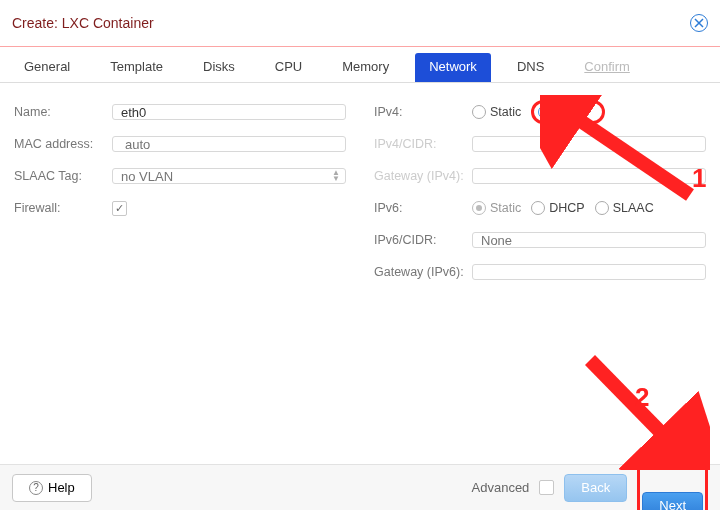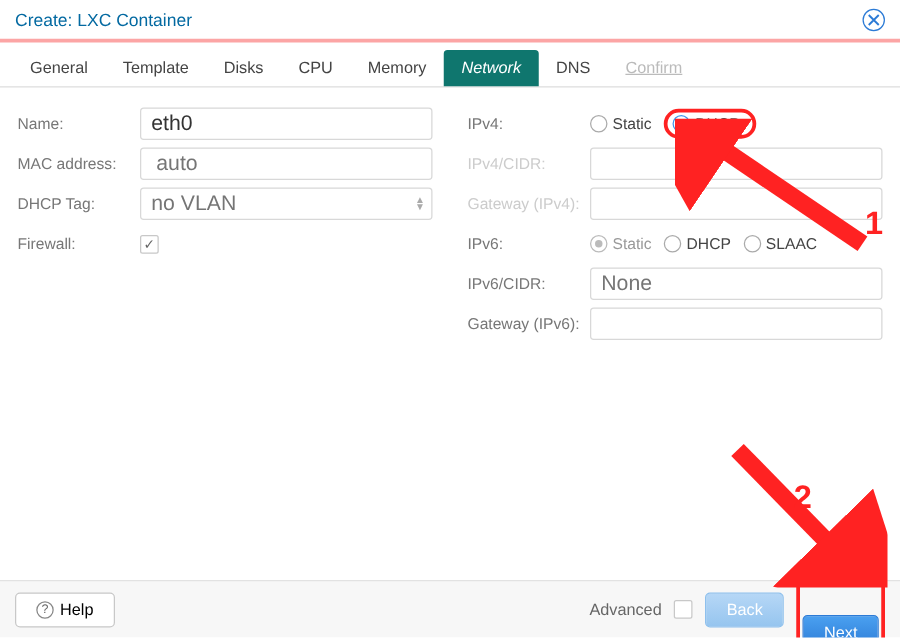--- a/index.html
+++ b/index.html
@@ -1,36 +1,36 @@
 <!DOCTYPE html>
 <html><head>
 <meta charset="utf-8">
 <style>
   * { box-sizing: border-box; }
   html, body { margin: 0; padding: 0; font-family: "Helvetica Neue", Arial, sans-serif; font-size: 13px; color: #444; background: #fff; }
   .window { width: 720px; height: 510px; position: relative; background: #fff; }
 
   
-  .titlebar { height: 34px; padding: 0 12px; display: flex; align-items: center; justify-content: space-between; border-bottom: 3px solid #fca5a5; color: #0369a1; font-size: 14px; }
+  .titlebar { height: 47px; padding: 0 12px; display: flex; align-items: center; justify-content: space-between; border-bottom: 1px solid #fca5a5; color: #7f1d1d; font-size: 14px; }
   .titlebar .close { width: 18px; height: 18px; border: 1.5px solid #2c7bd6; border-radius: 50%; display: flex; align-items: center; justify-content: center; color: #2c7bd6; font-size: 12px; line-height: 1; cursor: pointer; }
 
   
-  .tabs { display: flex; gap: 0; padding: 6px 10px 0 10px; border-bottom: 1px solid #ddd; }
+  .tabs { display: flex; gap: 12px; padding: 6px 10px 0 10px; border-bottom: 1px solid #ddd; }
   .tab { padding: 6px 14px 8px 14px; font-size: 13px; color: #444; cursor: pointer; border-radius: 3px 3px 0 0; }
-  .tab.active { background: #0f766e; color: #fff; font-style: italic; }
+  .tab.active { background: #1d4ed8; color: #fff; }
   .tab.disabled { color: #bbb; cursor: default; text-decoration: underline; }
 
   
   .body { display: flex; padding: 14px 14px 0 14px; gap: 28px; height: 370px; }
   .col { flex: 1 1 0; }
   .row { display: flex; align-items: center; min-height: 30px; margin-bottom: 2px; justify-content: center; }
   .lbl { width: 98px; color: #777; padding-right: 4px; font-size: 12.5px; }
   .lbl.dim { color: #ccc; }
   .field { flex: 1; }
-  .input { width: 100%; height: 26px; padding: 2px 8px; border: 1px solid #d8d8d8; border-radius: 3px; font-size: 17px; background: #fff; color: #333; }
+  .input { width: 100%; height: 16px; padding: 2px 8px; border: 1px solid #d8d8d8; border-radius: 3px; font-size: 13px; background: #fff; color: #333; }
   .input[disabled] { background: #fff; color: #aaa; }
   .combo { position: relative; }
   .combo .caret, .combo .stepper { position: absolute; right: 6px; top: 50%; transform: translateY(-50%); color: #aaa; font-size: 10px; pointer-events: none; }
   .combo .stepper { display:flex; flex-direction:column; line-height:6px; font-size:8px; }
   .check { width: 15px; height: 15px; border: 1px solid #c8c8c8; border-radius: 2px; display:flex; align-items:center; justify-content:center; color: #666; font-size:11px; }
 
   .radio-group { display: flex; align-items: center; gap: 10px; }
   .radio { display: flex; align-items: center; gap: 4px; cursor: pointer; font-size: 12.5px; }
   .radio .dot { width: 14px; height: 14px; border: 1.5px solid #aaa; border-radius: 50%; display:flex; align-items:center; justify-content:center; }
   .radio.sel .dot { border-color: #3e95eb; }
@@ -85,21 +85,21 @@
     <div class="col">
       <div class="row">
         <div class="lbl">Name:</div>
         <div class="field"><input class="input" value="eth0" style=""></div>
       </div>
       <div class="row">
         <div class="lbl">MAC address:</div>
         <div class="field"><input class="input" style="color: rgb(187, 187, 187); padding-left: 12px;" placeholder="auto"></div>
       </div>
       <div class="row">
-        <div class="lbl">DHCP Tag:</div>
+        <div class="lbl">SLAAC Tag:</div>
         <div class="field combo">
           <input class="input" style="color: rgb(187, 187, 187);" placeholder="no VLAN">
           <span class="stepper">
               <span>▲</span>
               <span>▼</span>
             </span>
         </div>
       </div>
       <div class="row">
         <div class="lbl">Firewall:</div>

